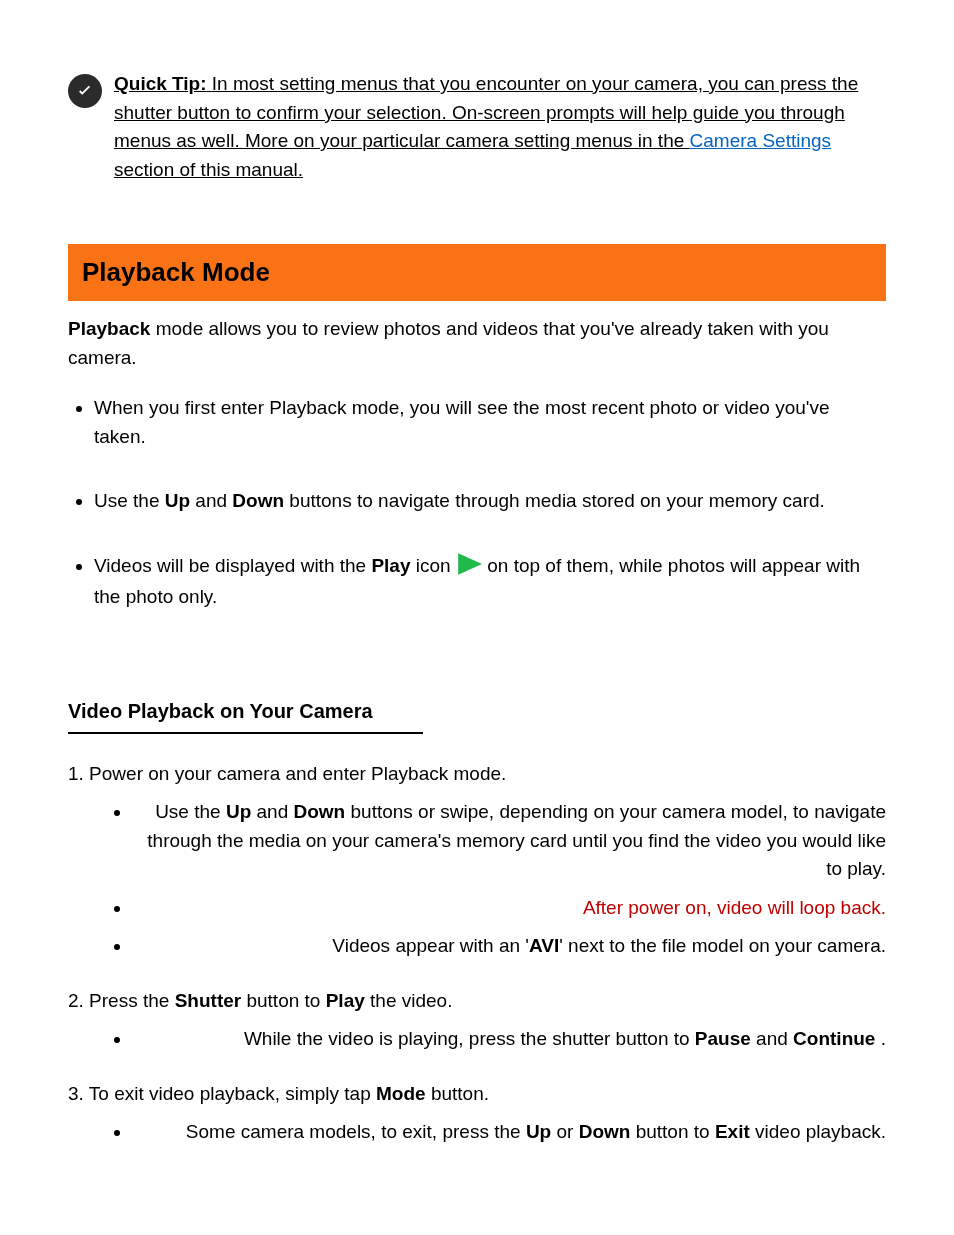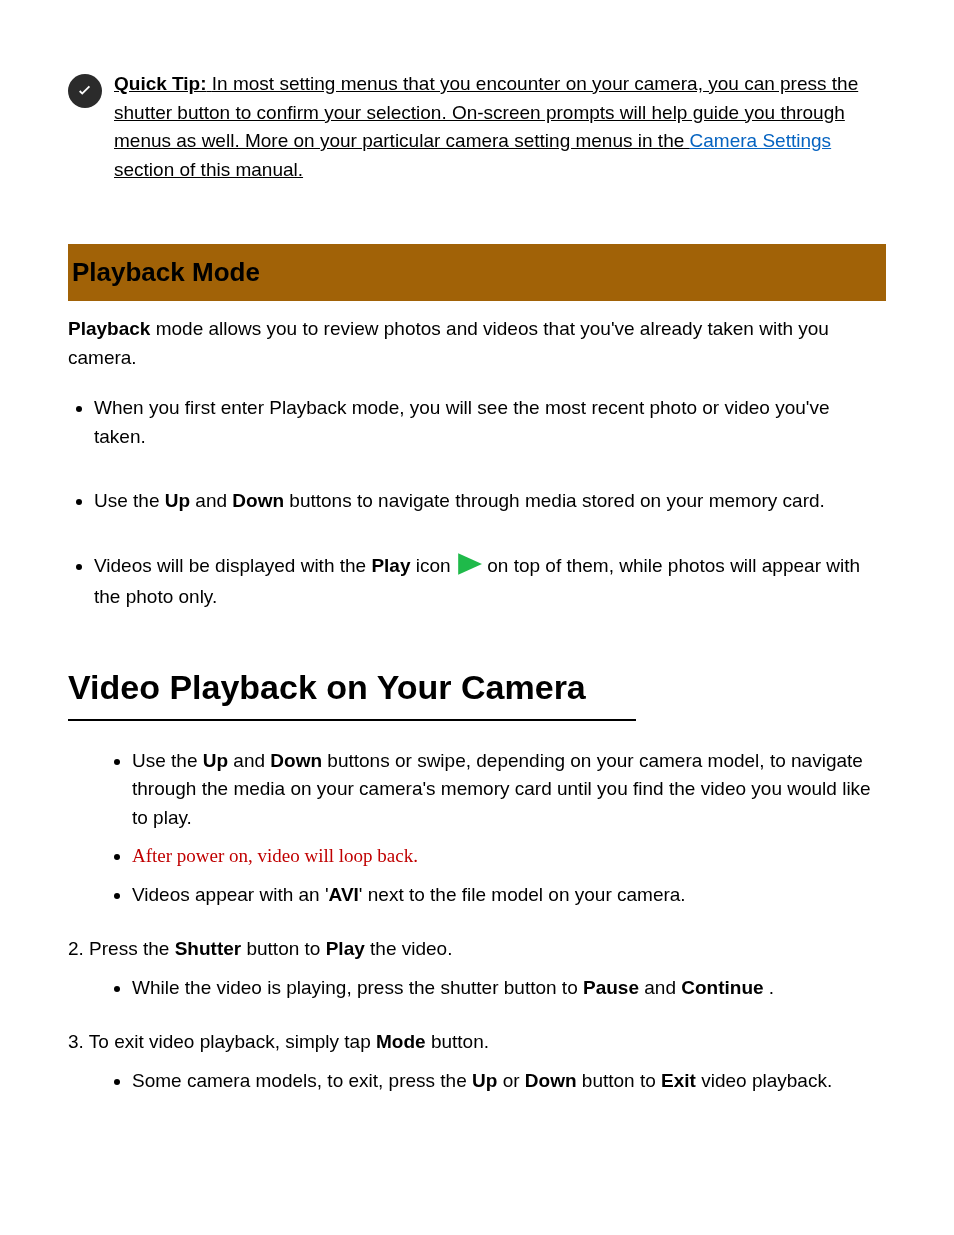--- a/index.html
+++ b/index.html
@@ -32,57 +32,58 @@
     align-items: center;
     justify-content: center;
     flex-shrink: 0;
     margin-top: 4px;
   }
   .check-icon svg { width: 22px; height: 22px; }
   .tip-body { flex: 1; text-decoration: underline; }
   .tip-label { font-weight: bold; }
   .link-blue { color: #0563c1; text-decoration: underline; }
   .section-band {
-    background: #a16207;
+    background: #f97316;
     color: #000;
     font-size: 26px;
     font-weight: bold;
-    padding: 9px 4px;
+    padding: 9px 14px;
     margin-top: 60px;
   }
   .para { margin-top: 14px; }
   ul.outer-list {
     margin: 22px 0 0 6px;
     padding: 0 0 0 20px;
   }
   ul.outer-list > li {
     margin-bottom: 36px;
   }
   ul.outer-list > li:last-child { margin-bottom: 0; }
   .inline-play {
     display: inline-block;
     vertical-align: -3px;
   }
   .inline-play svg { width: 26px; height: 22px; }
   .video-heading {
     font-weight: bold;
-    font-size: 34px;
-    margin-top: 50px;
+    font-size: 20px;
+    margin-top: 84px;
     display: inline-block;
     border-bottom: 2px solid #000;
     padding: 0 50px 6px 0;
   }
   .step { margin-top: 26px; }
   .step-num { display: inline; }
   .sub-list {
     margin: 10px 0 0 44px;
     padding: 0 0 0 20px;
+    text-align: right;
   }
   .sub-list > li { margin-bottom: 10px; }
-  .tight { margin-bottom: 0; font-family: Liberation Serif, serif; }
+  .tight { margin-bottom: 0; }
   .red { color: #c00000; }
 </style>
 </head>
 <body>
 
 <div class="page">
 
   
   <div class="tip-block">
     <span class="check-icon">
@@ -120,20 +121,21 @@
             <path fill="#1fba4a" d="M2 0 L24 10 L2 20 Z"></path>
           </svg></span><span> on top of them, while photos will appear with the photo only.</span>
     </li>
   </ul>
 
   
   <div class="video-heading">Video Playback on Your Camera</div>
 
   
   <div class="step">
+    <span class="step-num">1. Power on your camera and enter Playback mode.</span>
     <ul class="sub-list">
       <li>
         <span>Use the </span><b>Up</b><span> and </span><b>Down</b><span> buttons or swipe, depending on your camera model, to navigate through the media on your camera's memory card until you find the video you would like to play.</span>
       </li>
       <li class="tight">
         <span class="red">After power on, video will loop back.</span>
       </li>
       <li>
         <span>Videos appear with an '</span><b>AVI</b><span>' next to the file model on your camera.</span>
       </li>

